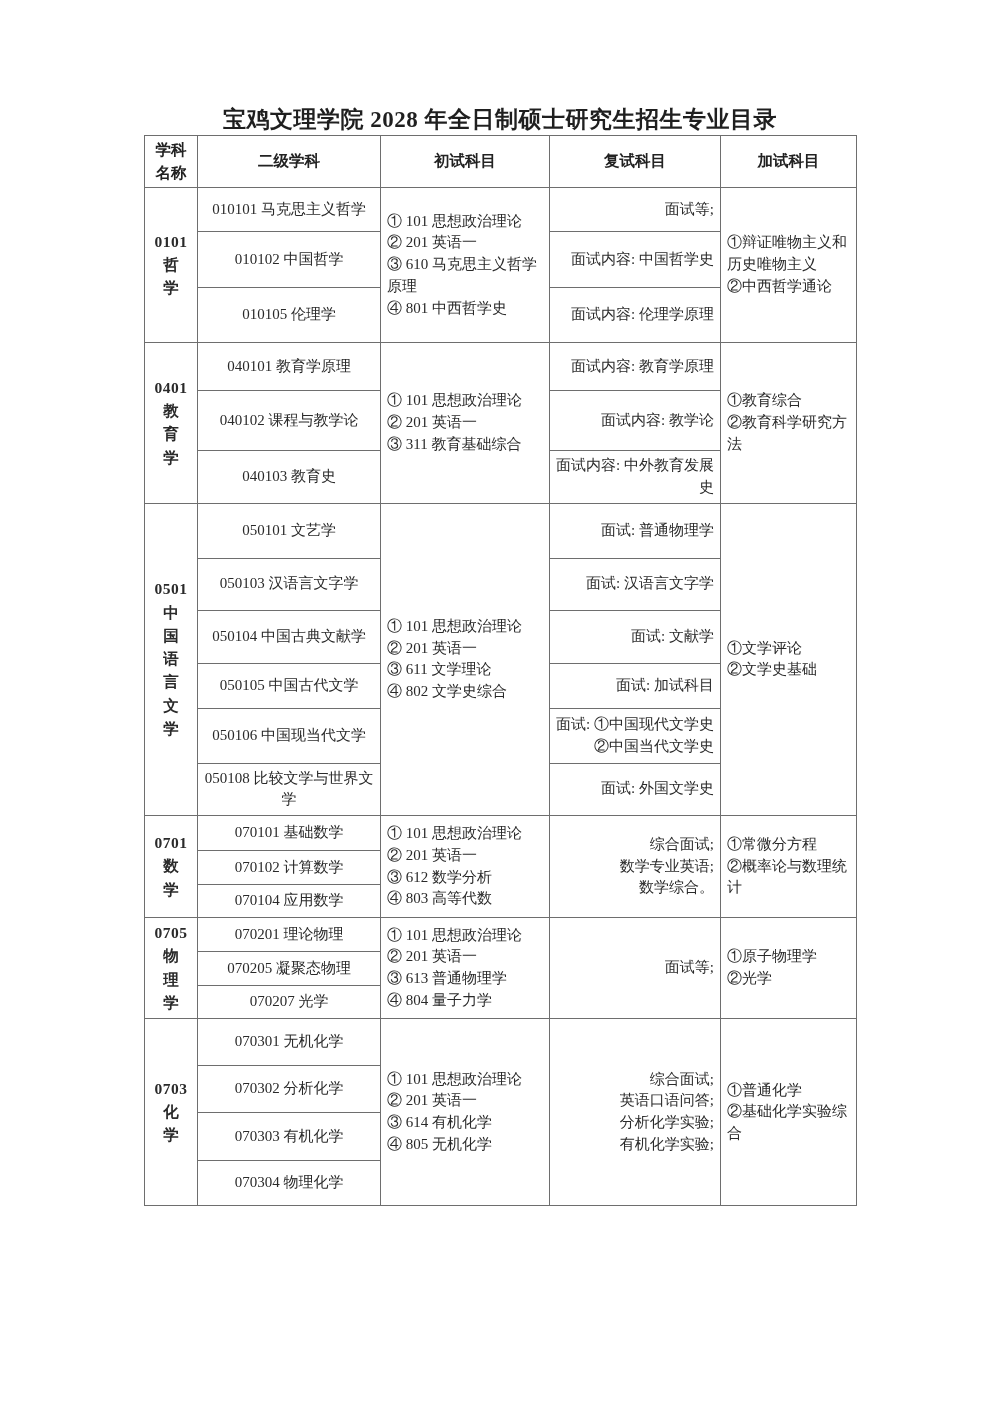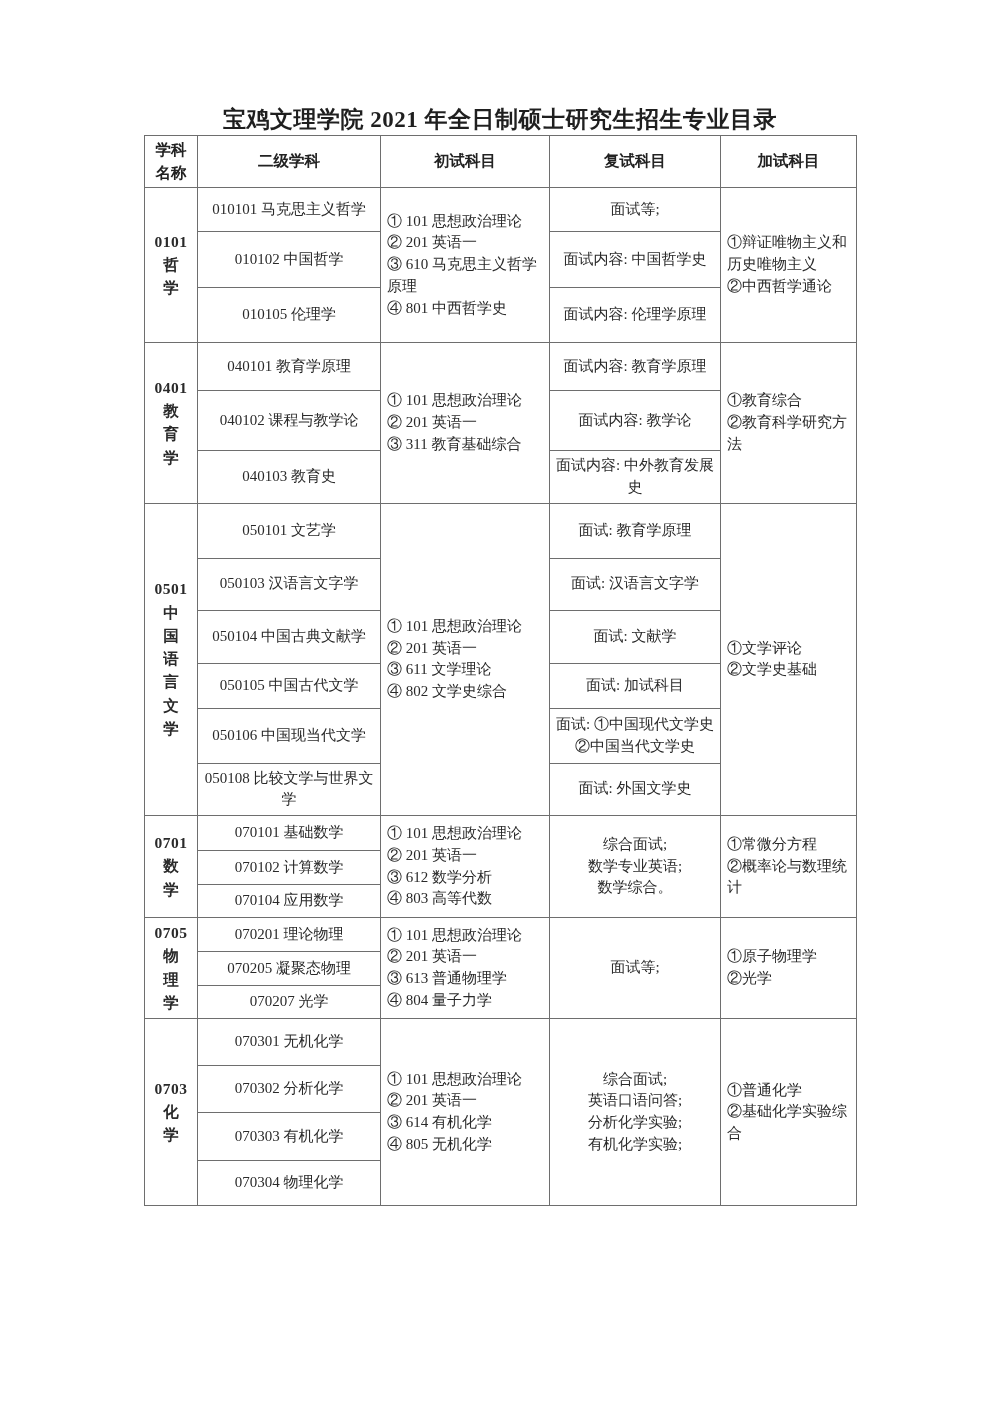--- a/index.html
+++ b/index.html
@@ -67,28 +67,28 @@
   td.subject-cell .code {
     font-size: 15.5px;
     letter-spacing: 0.5px;
   }
   td.subject-cell .sname {
     font-size: 15.5px;
     line-height: 1.5;
   }
   td.discipline-cell { text-align: center; padding-left: 7px; padding-right: 5px; }
   td.initial-cell    { text-align: left; padding-left: 7px; padding-right: 5px; }
-  td.retest-cell     { text-align: center; padding-left: 7px; padding-right: 5px; }
+  td.retest-cell     { text-align: right; padding-left: 7px; padding-right: 5px; }
   td.additional-cell { text-align: left; padding-left: 7px; padding-right: 5px; }
 </style>
 </head>
 <body>
 
 <div class="doc">
-  <h1 class="doc-title">宝鸡文理学院 2021 年全日制硕士研究生招生专业目录</h1>
+  <h1 class="doc-title">宝鸡文理学院 2028 年全日制硕士研究生招生专业目录</h1>
 
   <table class="catalog">
     <colgroup>
       <col style="width:53px">
       <col style="width:183px">
       <col style="width:169px">
       <col style="width:171px">
       <col style="width:136px">
     </colgroup>
     <thead>
@@ -150,21 +150,21 @@
 国
 语
 言
 文
 学</div></td>
           <td class="discipline-cell">050101 文艺学</td>
           <td class="initial-cell" rowspan="6">① 101 思想政治理论
 ② 201 英语一
 ③ 611 文学理论
 ④ 802 文学史综合</td>
-          <td class="retest-cell">面试: 教育学原理</td>
+          <td class="retest-cell">面试: 普通物理学</td>
           <td class="additional-cell" rowspan="6">①文学评论
 ②文学史基础</td>
         </tr>
         <tr style="height: 52px;">
           <td class="discipline-cell">050103 汉语言文字学</td>
           <td class="retest-cell">面试: 汉语言文字学</td>
         </tr>
         <tr style="height: 53px;">
           <td class="discipline-cell">050104 中国古典文献学</td>
           <td class="retest-cell">面试: 文献学</td>

